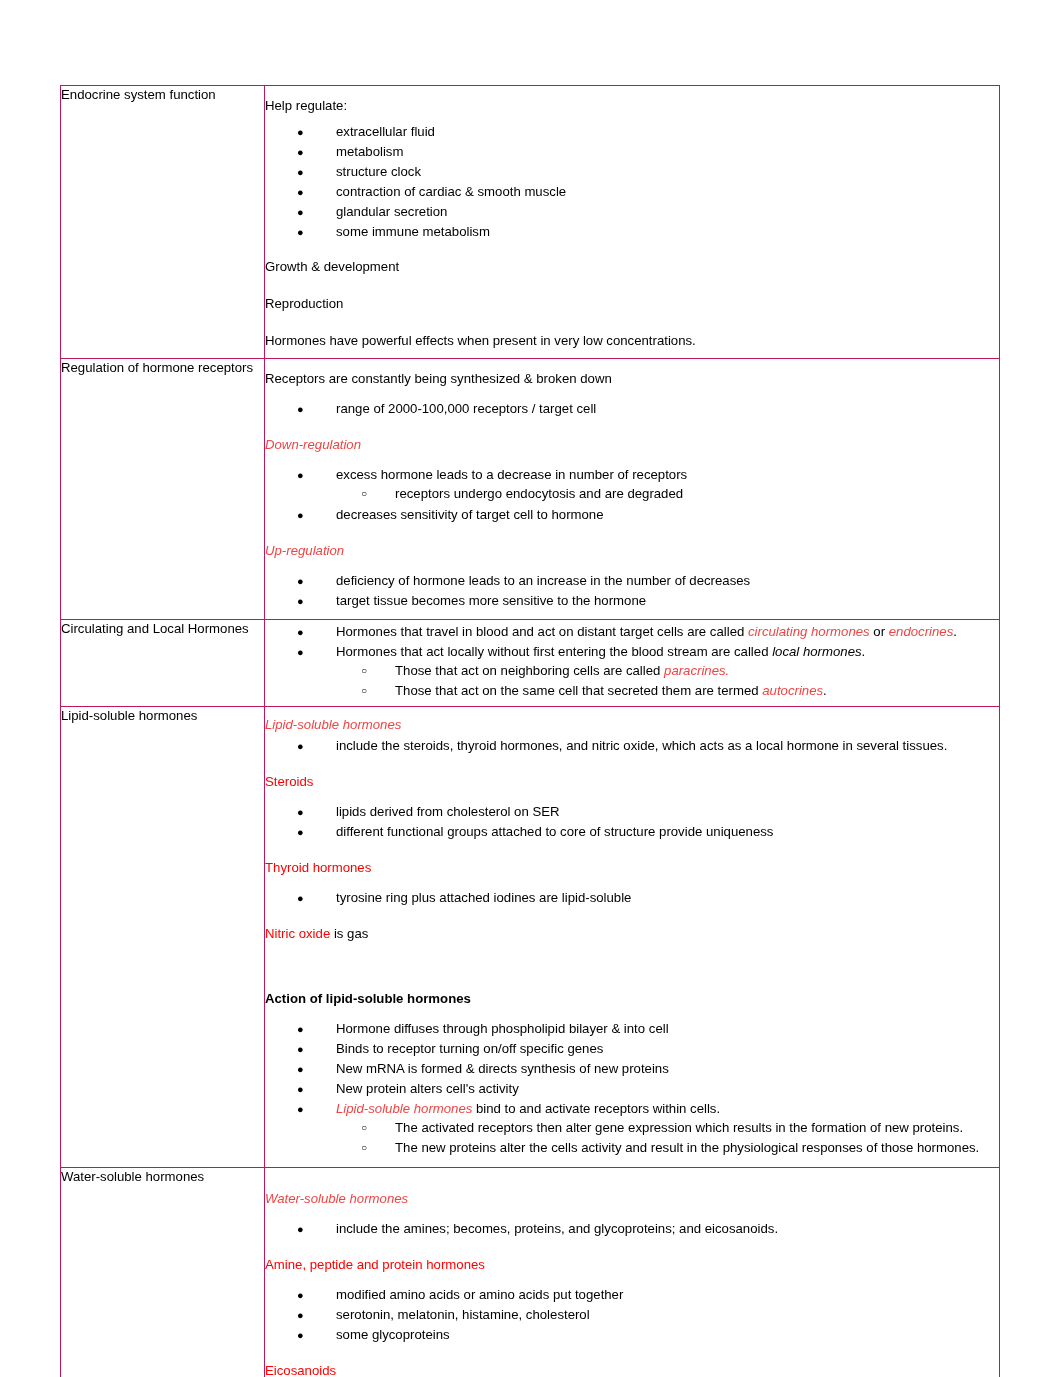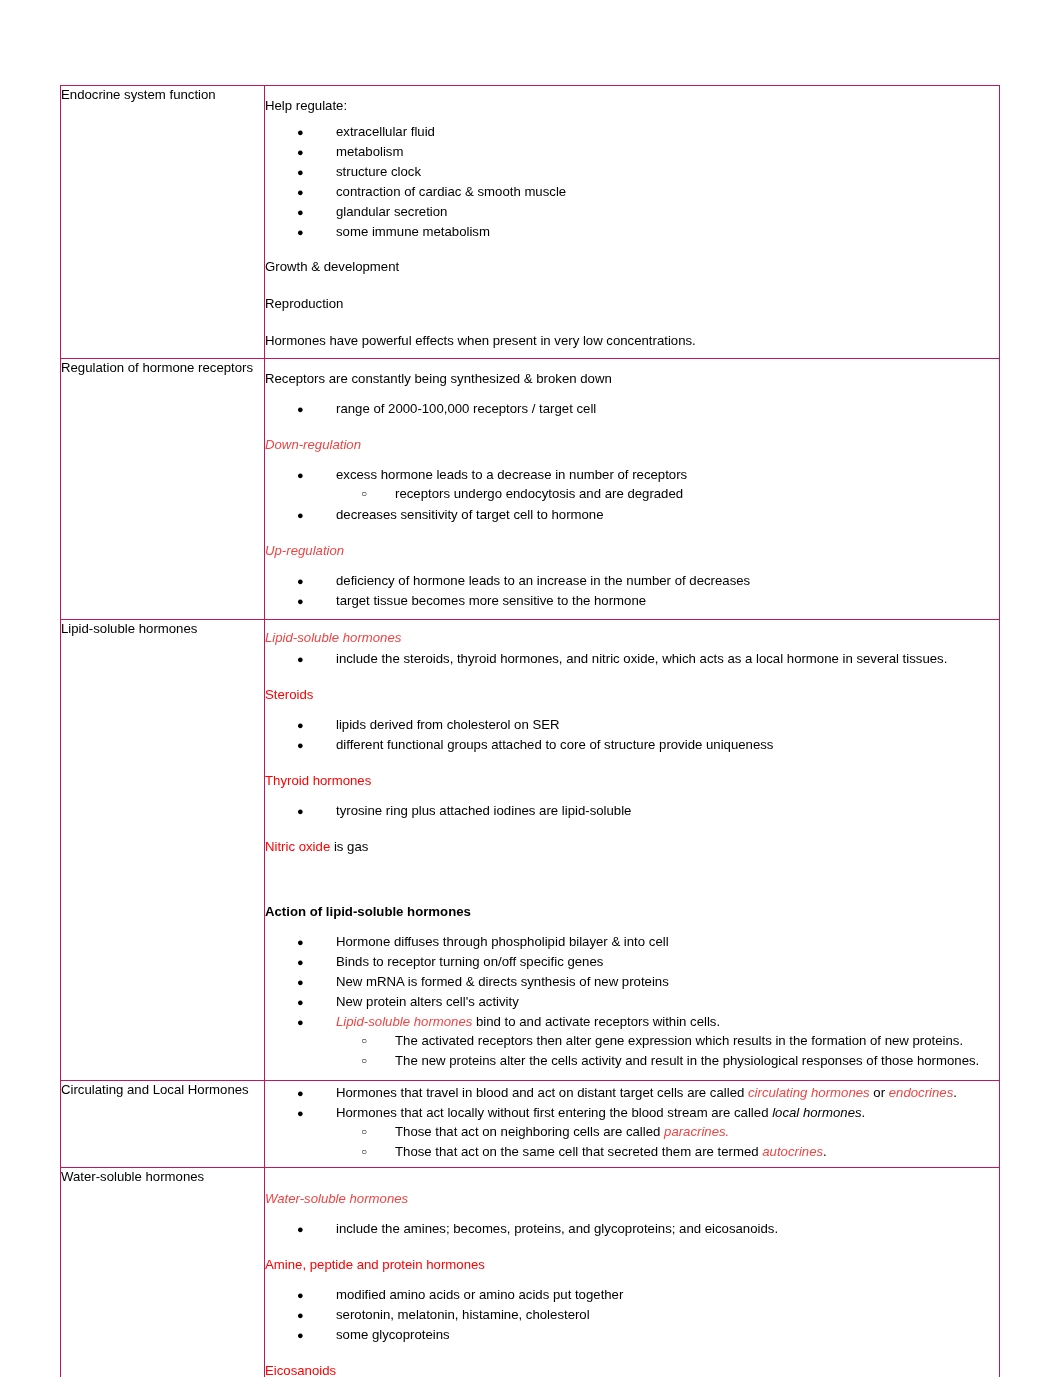--- a/index.html
+++ b/index.html
@@ -157,20 +157,37 @@
               <ul class="lvl2">
                 <li><span class="bullet">○</span><span>receptors undergo endocytosis and are degraded</span></li>
               </ul>
             </li>
             <li><span class="bullet">●</span><span>decreases sensitivity of target cell to hormone</span></li>
           </ul>
           <p class="para red-i" style="padding-top:9px">Up-regulation</p>
           <ul class="lvl1" style="margin-top:8px;margin-bottom:8px">
             <li><span class="bullet">●</span><span>deficiency of hormone leads to an increase in the number of decreases</span></li>
             <li><span class="bullet">●</span><span>target tissue becomes more sensitive to the hormone</span></li>
+          </ul>
+        </td>
+      </tr>
+
+      <tr>
+        <td class="col-term">
+          <span>Circulating and Local Hormones</span>
+        </td>
+        <td class="col-body">
+          <ul class="lvl1" style="margin-top:2px;margin-bottom:4px">
+            <li><span class="bullet">●</span><span><span>Hormones that travel in blood and act on distant target cells are called </span><span class="red-i">circulating hormones</span><span> or </span><span class="red-i">endocrines</span><span>.</span></span></li>
+            <li><span class="bullet">●</span><span><span>Hormones that act locally without first entering the blood stream are called </span><span class="ital">local hormones</span><span>.</span></span>
+              <ul class="lvl2">
+                <li><span class="bullet">○</span><span><span>Those that act on neighboring cells are called </span><span class="red-i">paracrines.</span></span></li>
+                <li><span class="bullet">○</span><span><span>Those that act on the same cell that secreted them are termed </span><span class="red-i">autocrines</span><span>.</span></span></li>
+              </ul>
+            </li>
           </ul>
         </td>
       </tr>
 
       <tr>
         <td class="col-term">
           <span>Lipid-soluble hormones</span>
         </td>
         <td class="col-body">
           <p class="para tight red-i">Lipid-soluble hormones</p>
@@ -199,37 +216,20 @@
                 <li><span class="bullet">○</span><span>The activated receptors then alter gene expression which results in the formation of new proteins.</span></li>
                 <li><span class="bullet">○</span><span>The new proteins alter the cells activity and result in the physiological responses of those hormones.</span></li>
               </ul>
             </li>
           </ul>
         </td>
       </tr>
 
       <tr>
         <td class="col-term">
-          <span>Circulating and Local Hormones</span>
-        </td>
-        <td class="col-body">
-          <ul class="lvl1" style="margin-top:2px;margin-bottom:4px">
-            <li><span class="bullet">●</span><span><span>Hormones that travel in blood and act on distant target cells are called </span><span class="red-i">circulating hormones</span><span> or </span><span class="red-i">endocrines</span><span>.</span></span></li>
-            <li><span class="bullet">●</span><span><span>Hormones that act locally without first entering the blood stream are called </span><span class="ital">local hormones</span><span>.</span></span>
-              <ul class="lvl2">
-                <li><span class="bullet">○</span><span><span>Those that act on neighboring cells are called </span><span class="red-i">paracrines.</span></span></li>
-                <li><span class="bullet">○</span><span><span>Those that act on the same cell that secreted them are termed </span><span class="red-i">autocrines</span><span>.</span></span></li>
-              </ul>
-            </li>
-          </ul>
-        </td>
-      </tr>
-
-      <tr>
-        <td class="col-term">
           <span>Water-soluble hormones</span>
         </td>
         <td class="col-body">
           <p class="para red-i" style="padding-top:14px">Water-soluble hormones</p>
           <ul class="lvl1" style="margin-top:8px">
             <li><span class="bullet">●</span><span>include the amines; becomes, proteins, and glycoproteins; and eicosanoids.</span></li>
           </ul>
           <p class="para red" style="padding-top:9px">Amine, peptide and protein hormones</p>
           <ul class="lvl1" style="margin-top:8px">
             <li><span class="bullet">●</span><span>modified amino acids or amino acids put together</span></li>

